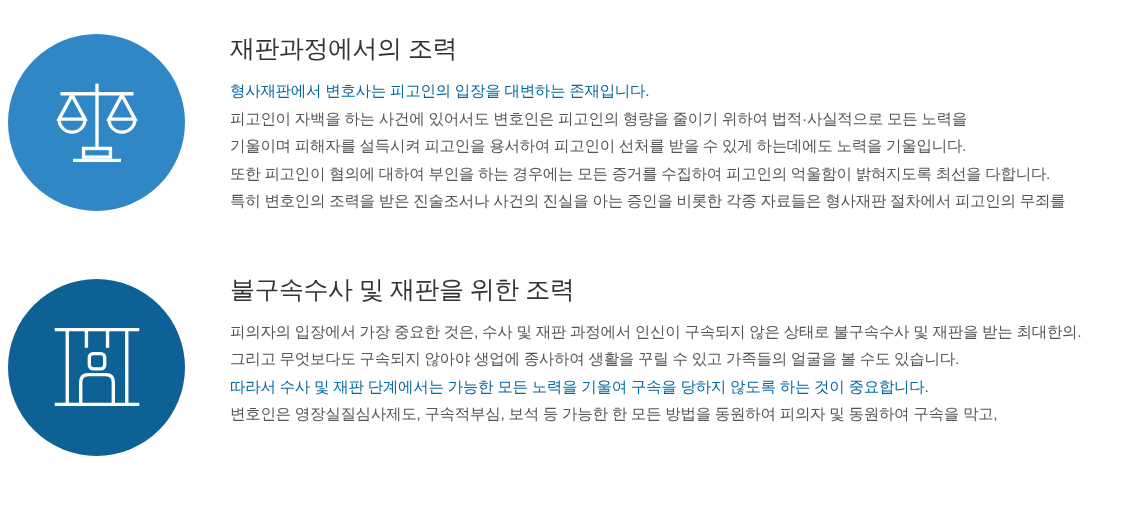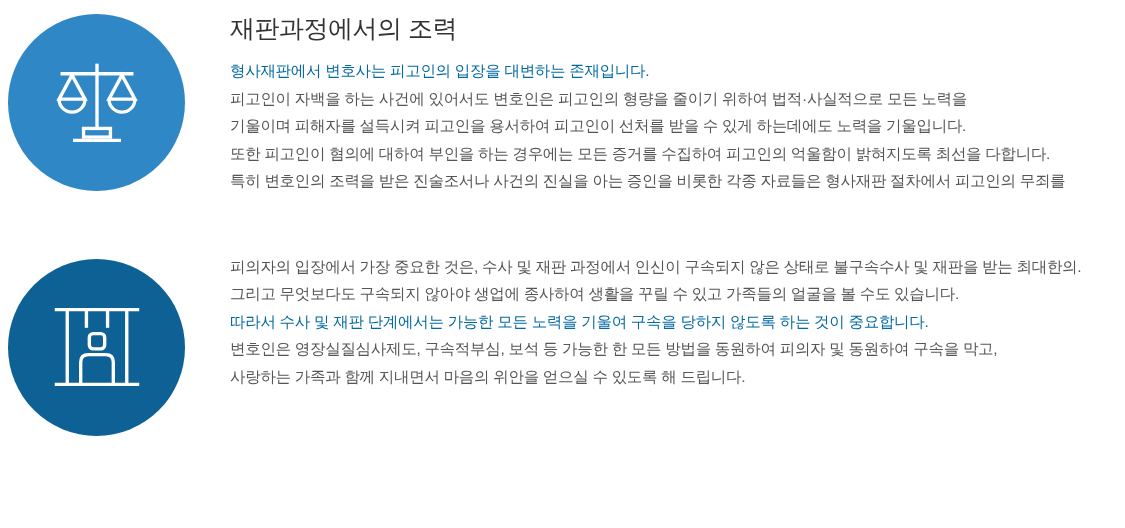--- a/index.html
+++ b/index.html
@@ -6,20 +6,21 @@
   html, body {
     width: 1125px;
     height: 528px;
     background: #ffffff;
     overflow: hidden;
     font-family: "Liberation Sans", "DejaVu Sans", sans-serif;
   }
   .page {
     padding: 12px 0 0 8px;
     width: 1073px;
+    margin-top: 20px;
   }
   .service-row {
     display: flex;
     align-items: flex-start;
   }
   .service-row.second {
     margin-top: 58px;
   }
   .icon-circle {
     width: 177px;
@@ -96,21 +97,21 @@
         <line x1="6" y1="89" x2="94" y2="89"></line>
         <line x1="19" y1="11" x2="19" y2="89"></line>
         <line x1="81" y1="11" x2="81" y2="89"></line>
         <line x1="39" y1="11" x2="39" y2="30"></line>
         <line x1="61" y1="11" x2="61" y2="30"></line>
         <rect x="42" y="36" width="16" height="16" rx="4"></rect>
         <path d="M33 89 L33 66 Q33 58 41 58 L59 58 Q67 58 67 66 L67 89"></path>
       </svg>
     </div>
     <div class="text-col">
+      <h2 class="section-title">불구속수사 및 재판을 위한 조력</h2>
       <div class="line">피의자의 입장에서 가장 중요한 것은, 수사 및 재판 과정에서 인신이 구속되지 않은 상태로 불구속수사 및 재판을 받는 최대한의.</div>
       <div class="line">그리고 무엇보다도 구속되지 않아야 생업에 종사하여 생활을 꾸릴 수 있고 가족들의 얼굴을 볼 수도 있습니다.</div>
       <div class="line highlight">따라서 수사 및 재판 단계에서는 가능한 모든 노력을 기울여 구속을 당하지 않도록 하는 것이 중요합니다.</div>
       <div class="line">변호인은 영장실질심사제도, 구속적부심, 보석 등 가능한 한 모든 방법을 동원하여 피의자 및 동원하여 구속을 막고,</div>
-      <div class="line">사랑하는 가족과 함께 지내면서 마음의 위안을 얻으실 수 있도록 해 드립니다.</div>
     </div>
   </div>
 
 </div>
 
 </body></html>

